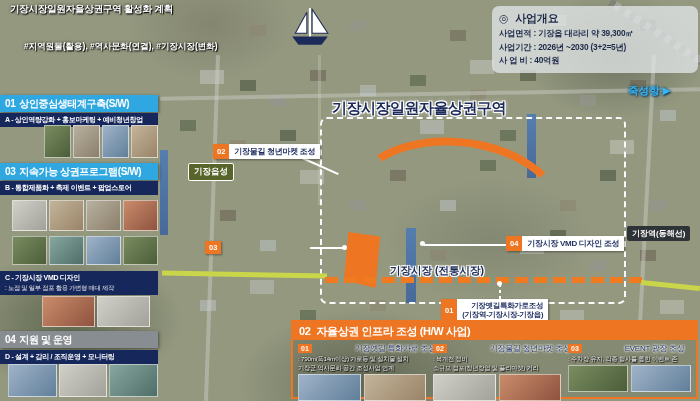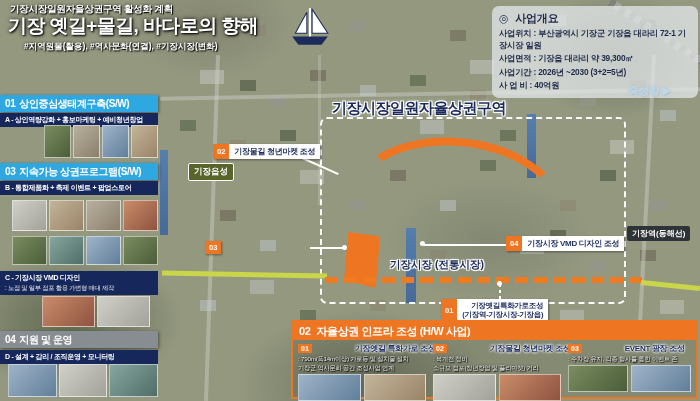--- a/index.html
+++ b/index.html
@@ -62,21 +62,21 @@
   .g1{background:linear-gradient(135deg,#7a8c5f,#4c5e3a);} .g2{background:linear-gradient(135deg,#b8b0a0,#8a7f6a);}
   .g3{background:linear-gradient(135deg,#9fb3c8,#617f9a);} .g4{background:linear-gradient(135deg,#c2b49a,#9a8468);}
   .g5{background:linear-gradient(135deg,#88a6a0,#4f6e68);} .g6{background:linear-gradient(135deg,#d0cfc8,#a3a29a);}
   .g7{background:linear-gradient(135deg,#c98c6a,#8f5340);}
   
   .district{position:absolute;left:320px;top:117px;width:302px;height:183px;z-index:2;
     border:2px dashed #fafafa;border-radius:7px;}
   .district-title{position:absolute;left:332px;top:99px;z-index:4;font-size:15px;font-weight:bold;color:#1d2b5a;
     letter-spacing:-.5px;white-space:nowrap;
     text-shadow:-1px -1px 0 #fff,1px -1px 0 #fff,-1px 1px 0 #fff,1px 1px 0 #fff,0 0 4px #fff;}
-  .market-label{position:absolute;left:390px;top:258px;z-index:4;font-size:10.5px;font-weight:bold;color:#1d2b5a;
+  .market-label{position:absolute;left:390px;top:264px;z-index:4;font-size:10.5px;font-weight:bold;color:#1d2b5a;
     white-space:nowrap;text-shadow:-1px -1px 0 #fff,1px -1px 0 #fff,-1px 1px 0 #fff,1px 1px 0 #fff,0 0 3px #fff;}
   .arc{position:absolute;left:346px;top:138px;width:205px;height:128px;z-index:2;border:8px solid transparent;
     border-top-color:#ee7623;border-radius:50%;transform:rotate(6deg);}
   .plaza{position:absolute;left:344px;top:232px;width:36px;height:56px;z-index:2;background:#ee7623;
     clip-path:polygon(12% 0,100% 8%,88% 100%,0 86%);}
   .bluestrip{position:absolute;z-index:1;background:linear-gradient(180deg,#4a7ab8,#3a619c);opacity:.85;}
   .yline{position:absolute;height:5px;background:#c9d64a;z-index:2;}
   .oline{position:absolute;left:325px;top:277px;width:318px;height:6px;z-index:2;
     background:repeating-linear-gradient(90deg,#f07a20 0 13px,transparent 13px 19px);}
   .lead{position:absolute;background:#fff;height:2px;z-index:3;transform-origin:left center;}
@@ -98,21 +98,21 @@
   
   .infra{position:absolute;left:291px;top:320px;width:407px;height:79px;z-index:7;box-sizing:border-box;
     border:2px solid #ee7623;background:rgba(35,40,35,.12);}
   .infra-header{height:18px;background:#ee7623;color:#fff;display:flex;align-items:center;
     font-size:11px;font-weight:bold;letter-spacing:-.4px;padding-left:6px;}
   .infra-header .n{margin-right:6px;}
   .infra-items{display:flex;gap:7px;padding:3px 5px 0 5px;}
   .infra-item{width:128px;}
   .it-title{display:flex;align-items:center;}
   .it-title .n{background:#ee7623;color:#fff;font-size:7px;font-weight:bold;padding:1px 3px;margin-right:3px;}
-  .it-title .t{color:#1c2c5e;font-size:8px;font-weight:bold;letter-spacing:-.3px;white-space:nowrap;
+  .it-title .t{color:#1c2c5e;font-size:8px;font-weight:normal;letter-spacing:-.3px;white-space:nowrap;
     text-shadow:0 0 2px #fff,0 0 2px #fff,0 0 3px #fff;padding-left:40px;}
   .it-line{font-size:6.2px;color:#f2f2f2;text-shadow:0 0 2px #000,1px 1px 1px #000;line-height:1.3;
     letter-spacing:-.2px;margin-top:1px;}
   .it-ph{display:flex;gap:3px;margin-top:2px;}
   .it-ph .pt{height:27px;margin-right:0;}
 </style>
 </head>
 <body>
 
 <div id="stage">
@@ -165,37 +165,35 @@
   </div>
   <div class="callout" style="left:441px;top:299px;">
     <span class="num">01</span>
     <span class="lbl two">
       <span>기장옛길특화가로조성</span>
       <span>(기장역-기장시장-기장읍)</span>
     </span>
   </div>
 
   <div class="supertitle">기장시장일원자율상권구역 활성화 계획</div>
-  <div class="main-title">기장 옛길+물길, 바다로의 향해</div>
   <div class="hashtags">#지역원물(활용), #역사문화(연결), #기장시장(변화)</div>
   <div class="boat">
     <svg width="44" height="42" viewBox="0 0 40 40">
       <rect x="19" y="2" width="2" height="28" fill="#fff"></rect>
       <polygon points="22,3 22,26 37,26" fill="#fff" stroke="#1d2b5a" stroke-width="1"></polygon>
       <polygon points="17,6 17,26 6,26" fill="#fff" stroke="#1d2b5a" stroke-width="1"></polygon>
       <path d="M3,29 L37,29 L31,37 L9,37 Z" fill="#1d2b5a"></path>
     </svg>
   </div>
 
   <div class="overview">
     <div class="ttl">
       <span class="blt">◎</span>
       <span>사업개요</span>
     </div>
-    <div class="row">사업위치 : 부산광역시 기장군 기장읍 대라리 72-1 기장시장 일원</div>
     <div class="row">사업면적 : 기장읍 대라리 약 39,300㎡</div>
     <div class="row">사업기간 : 2026년 ~2030 (3+2=5년)</div>
     <div class="row">사 업 비 : 40억원</div>
   </div>
 
   <div class="sec-header" style="top:95px;">
     <span class="n">01</span>
     <span>상인중심생태계구축(S/W)</span>
   </div>
   <div class="band" style="top:113px;">A - 상인역량강화 + 홍보마케팅 + 예비청년창업</div>

